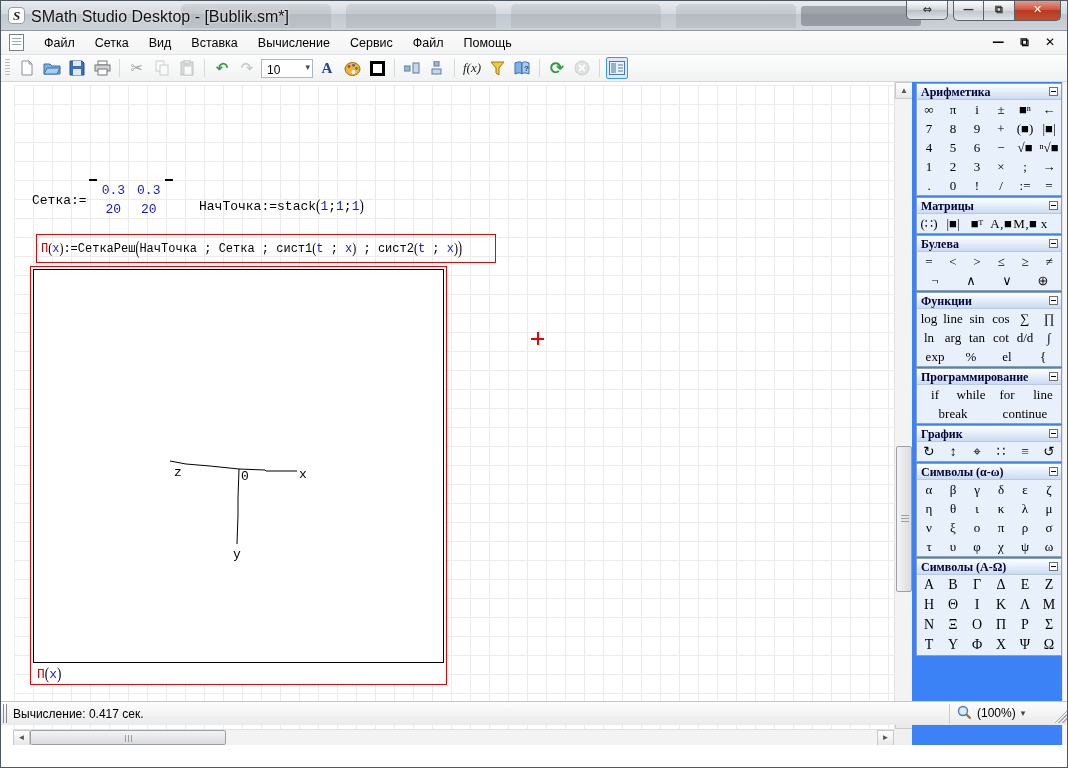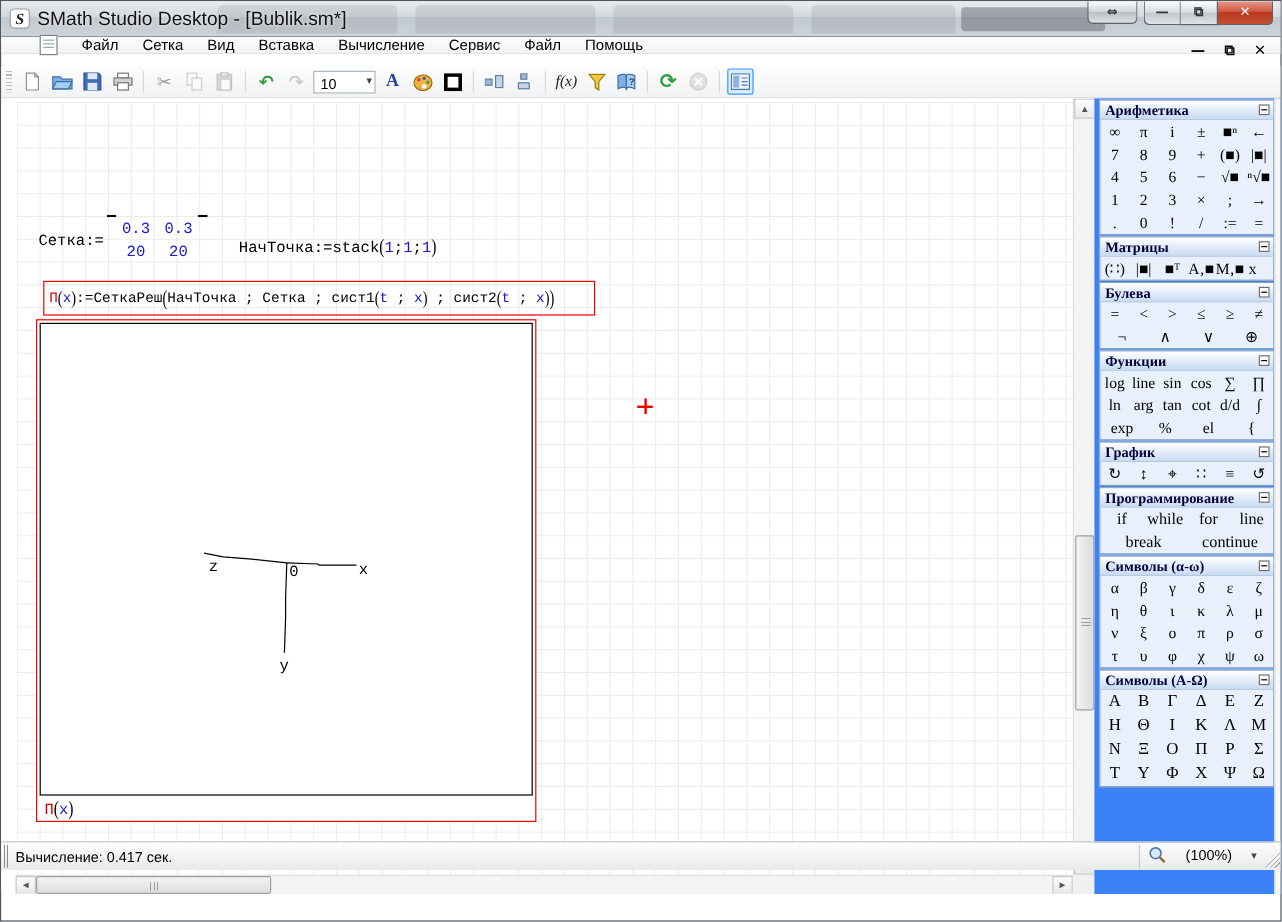--- a/index.html
+++ b/index.html
@@ -20,22 +20,22 @@
     text-align:center;font:bold 11px/17px "DejaVu Sans",sans-serif;color:#333;}
   .cap-group{position:absolute;left:952px;top:0;height:20px;display:flex;}
   .capbtn{width:31px;height:20px;border:1px solid #5a626b;border-top:none;border-left:none;
     background:linear-gradient(#fdfdfd,#d6dade 50%,#c0c6cc 51%,#e0e4e8);
     text-align:center;font:bold 11px/17px "DejaVu Sans",sans-serif;color:#333;}
   .capbtn:first-child{border-left:1px solid #5a626b;border-radius:0 0 0 5px;}
   .capbtn.close{width:46px;border-radius:0 0 5px 0;color:#fff;
     background:linear-gradient(#e39a8c 0%,#d0573f 45%,#b93820 50%,#c4502f 100%);}
 
   
-  .menubar{position:absolute;left:0;top:30px;width:1068px;height:14px;background:linear-gradient(#fcfcfc,#f2f3f4);
-    border-bottom:1px solid #e2e3e5;display:flex;align-items:center;padding-left:24px;}
+  .menubar{position:absolute;left:0;top:30px;width:1068px;height:24px;background:linear-gradient(#fcfcfc,#f2f3f4);
+    border-bottom:1px solid #e2e3e5;display:flex;align-items:center;}
   .mdi-icon{width:15px;height:17px;margin:0 10px 0 8px;background:#fff;border:1px solid #7a8086;position:relative;}
   .mdi-icon:before{content:"";position:absolute;left:2px;top:3px;width:9px;height:1px;background:#9aa;box-shadow:0 3px 0 #9aa,0 6px 0 #9aa;}
   .menuitem{padding:3px 10px;font-size:12.5px;color:#000;}
   .mdi-controls{position:absolute;right:14px;top:3px;display:flex;gap:16px;font:bold 12px/16px "DejaVu Sans",sans-serif;color:#000;}
 
   
   .toolbar{position:absolute;left:0;top:54px;width:1068px;height:27px;background:linear-gradient(#fdfdfd,#f1f2f3);
     border-bottom:1px solid #d7d8da;display:flex;align-items:center;gap:3px;padding-left:4px;}
   .tgrip{width:5px;height:18px;background:repeating-linear-gradient(#bbb 0 1px,transparent 1px 3px);margin-right:3px;}
   .tsep{width:1px;height:18px;background:#d8d9db;margin:0 3px;}
@@ -111,21 +111,21 @@
   .panel:nth-child(8) .pcell{font-size:14px;}
   .panel:nth-child(6) .pcell{font-size:13.5px;}
 
   
   .statusbar{position:absolute;left:0;top:700px;width:1068px;height:24px;
     background:linear-gradient(#fdfdfd,#e9eaeb);border-top:1px solid #c6c7c9;}
   .statusbar .lgrip{position:absolute;left:2px;top:2px;width:6px;height:19px;
     background:repeating-linear-gradient(90deg,#8a8a8a 0 1px,transparent 1px 3px);}
   .status-text{position:absolute;left:12px;top:5px;font-size:12px;color:#000;}
   .status-sep{position:absolute;left:948px;top:2px;width:1px;height:20px;background:#c9cacb;}
-  .zoom-area{position:absolute;left:956px;top:3px;display:flex;align-items:center;gap:16px;font-size:12px;color:#000;}
+  .zoom-area{position:absolute;left:956px;top:3px;display:flex;align-items:center;gap:5px;font-size:12px;color:#000;}
   .rgrip{position:absolute;right:2px;bottom:2px;width:13px;height:13px;
     background:linear-gradient(135deg,transparent 50%,#aaa 50%,#aaa 55%,transparent 55%,transparent 65%,#aaa 65%,#aaa 70%,transparent 70%,transparent 80%,#aaa 80%,#aaa 85%,transparent 85%);}
 </style>
 </head>
 <body>
 
 <div class="titlebar">
   <div class="ghost" style="left:180px;width:150px;"></div>
   <div class="ghost" style="left:345px;width:150px;"></div>
   <div class="ghost" style="left:510px;width:150px;"></div>
@@ -440,46 +440,46 @@
         </div>
         <div class="prow">
           <span class="pcell">exp</span>
           <span class="pcell">%</span>
           <span class="pcell">el</span>
           <span class="pcell">{</span>
         </div>
       </div>
       <div class="panel">
         <div class="phdr">
+          <span>Программирование</span>
+          <span class="pmin"></span>
+        </div>
+        <div class="prow">
+          <span class="pcell">if</span>
+          <span class="pcell">while</span>
+          <span class="pcell">for</span>
+          <span class="pcell">line</span>
+        </div>
+        <div class="prow">
+          <span class="pcell">break</span>
+          <span class="pcell">continue</span>
+        </div>
+      </div>
+      <div class="panel">
+        <div class="phdr">
           <span>График</span>
           <span class="pmin"></span>
         </div>
         <div class="prow">
           <span class="pcell">↻</span>
           <span class="pcell">↕</span>
           <span class="pcell">⌖</span>
           <span class="pcell">∷</span>
           <span class="pcell">≡</span>
           <span class="pcell">↺</span>
-        </div>
-      </div>
-      <div class="panel">
-        <div class="phdr">
-          <span>Программирование</span>
-          <span class="pmin"></span>
-        </div>
-        <div class="prow">
-          <span class="pcell">if</span>
-          <span class="pcell">while</span>
-          <span class="pcell">for</span>
-          <span class="pcell">line</span>
-        </div>
-        <div class="prow">
-          <span class="pcell">break</span>
-          <span class="pcell">continue</span>
         </div>
       </div>
       <div class="panel">
         <div class="phdr">
           <span>Символы (α-ω)</span>
           <span class="pmin"></span>
         </div>
         <div class="prow">
           <span class="pcell">α</span>
           <span class="pcell">β</span>

